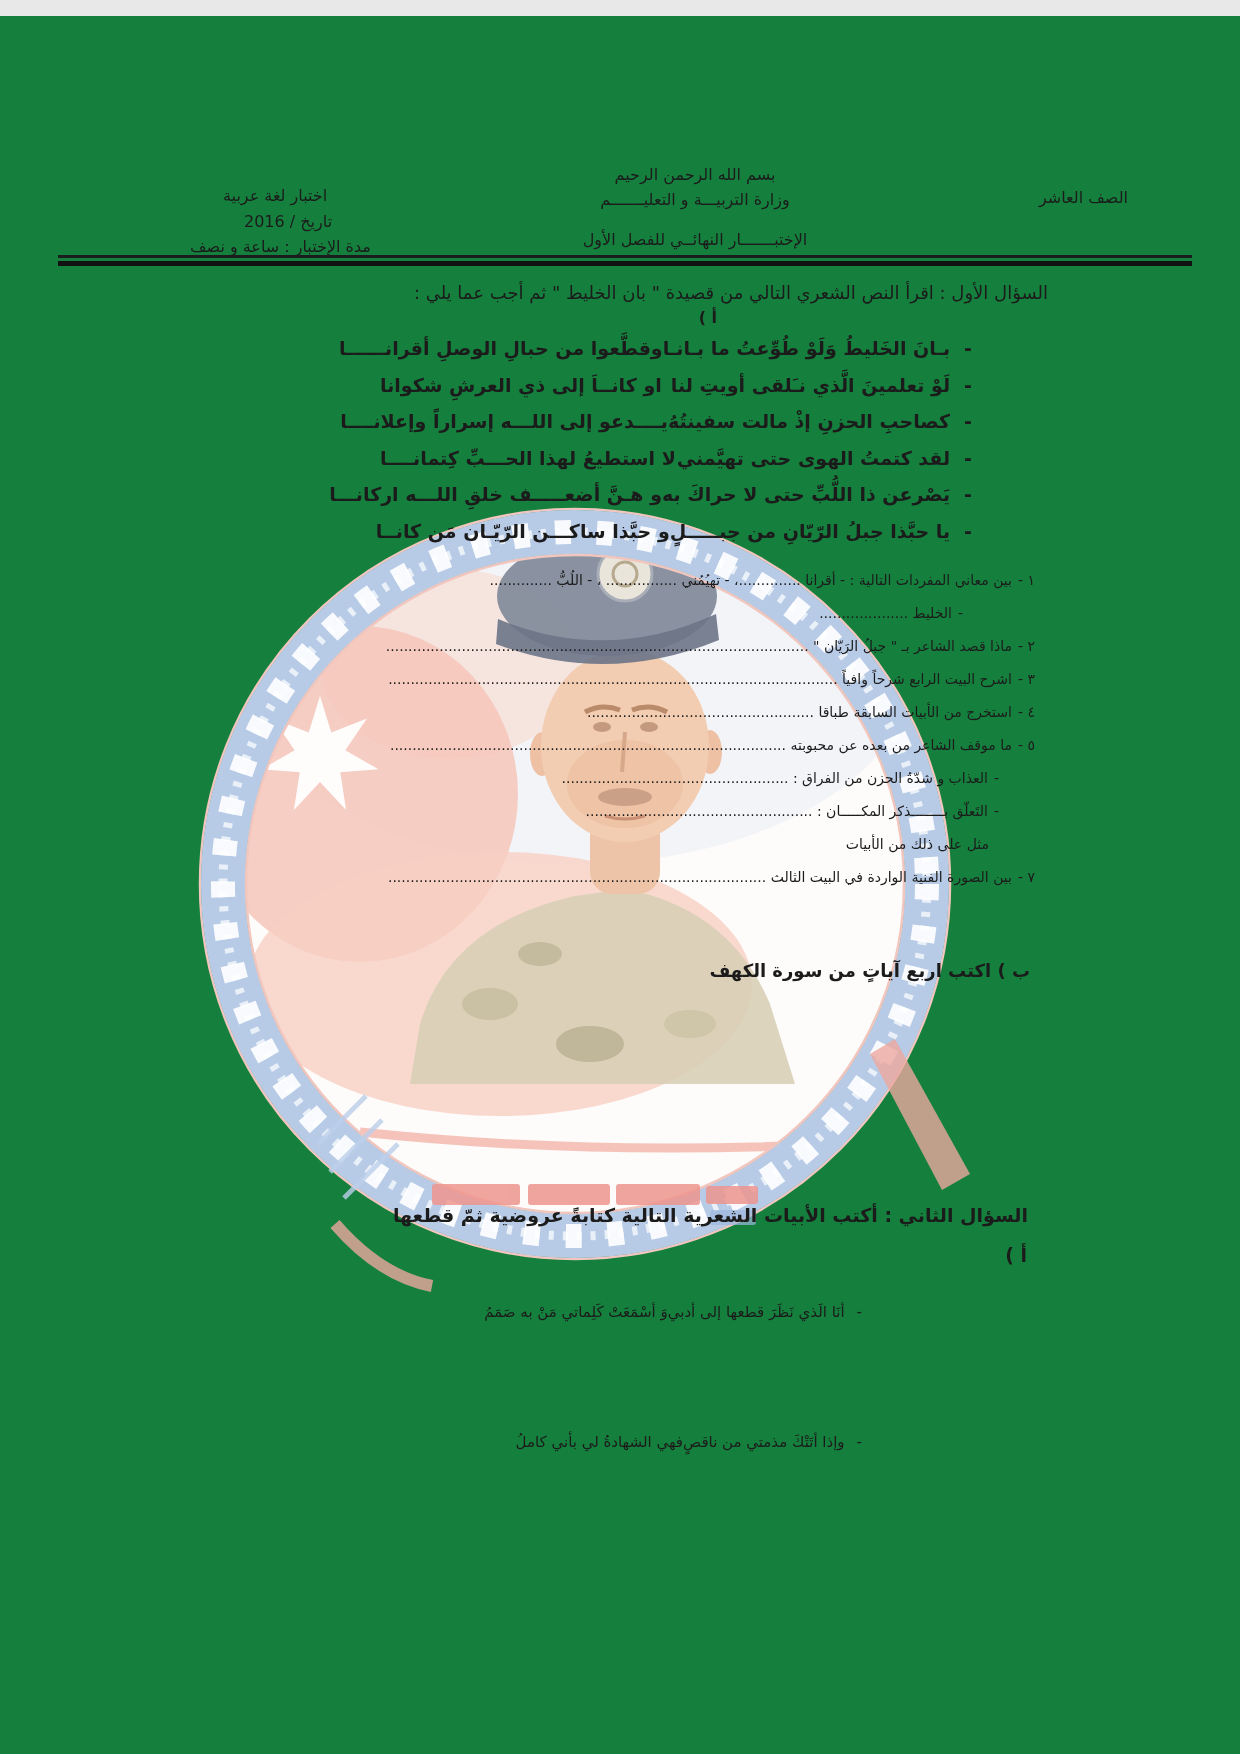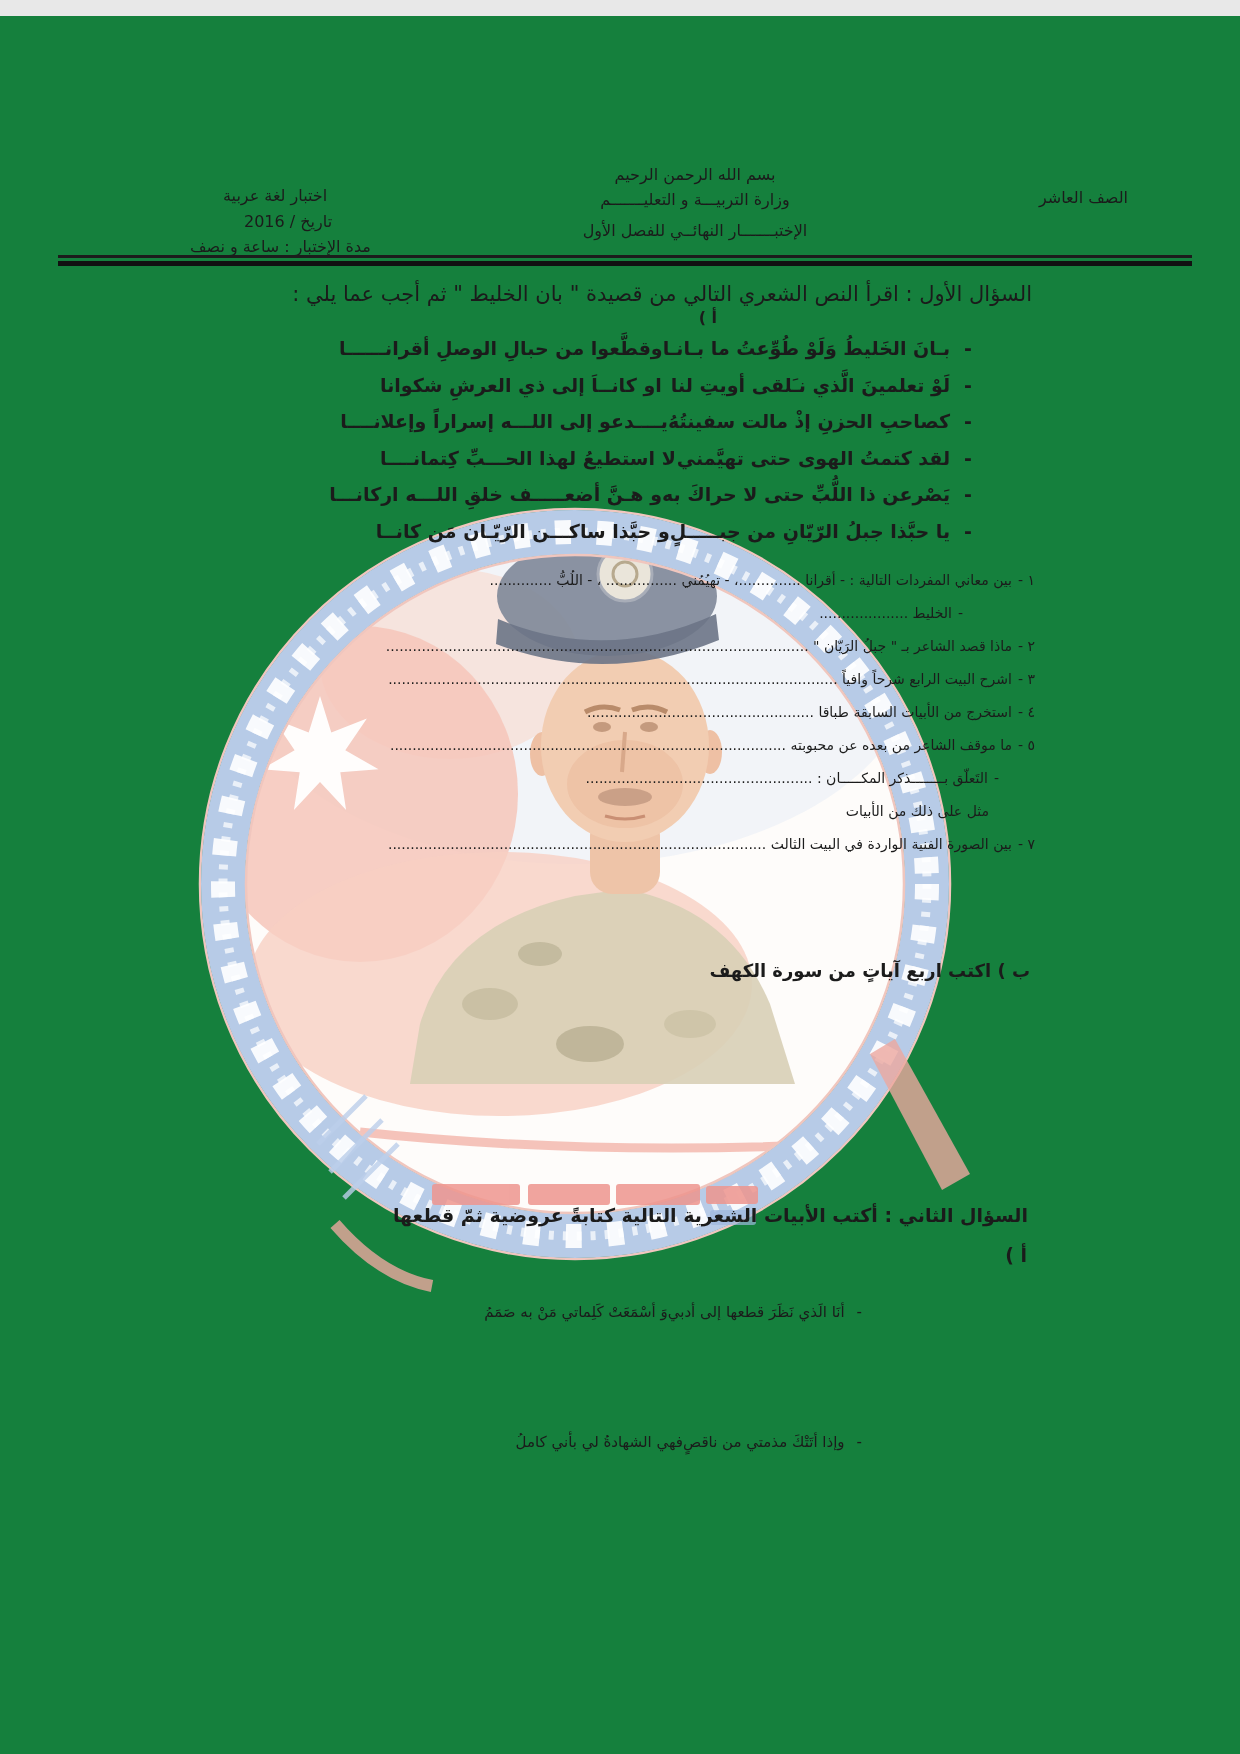--- a/index.html
+++ b/index.html
@@ -16,21 +16,21 @@
   .hdr{font-size:16px;line-height:20px;}
   .hdr-center{left:495px;width:400px;text-align:center;}
   .hdr-right{right:112px;text-align:center;}
   .hdr-left{text-align:left;}
   .dots{letter-spacing:0.5px;}
 
   .rule-thin{left:58px;width:1134px;height:3px;background:#1c1c1c;}
   .rule-thick{left:58px;width:1134px;height:5px;background:#111;}
 
   
-  .q1-intro{right:208px;width:700px;text-align:right;font-size:21px;}
+  .q1-intro{right:192px;width:700px;text-align:right;font-size:18px;}
   .part-label{font-size:16px;font-weight:bold;}
 
   .poem{right:268px;width:592px;top:320px;}
   .verse-row{display:flex;direction:rtl;justify-content:space-between;
     font-weight:bold;font-size:19px;line-height:25px;margin-bottom:11.5px;white-space:nowrap;}
   .verse-dash{margin-left:14px;font-weight:bold;}
   .hemi{display:inline-block;}
 
   .qlist{right:205px;width:700px;top:554px;overflow:hidden;}
   .q-row{direction:rtl;text-align:right;font-size:14px;line-height:20px;
@@ -123,21 +123,21 @@
       <rect x="262" y="700" width="88" height="21" rx="3"></rect>
       <rect x="358" y="700" width="82" height="21" rx="3"></rect>
       <rect x="446" y="700" width="84" height="21" rx="3"></rect>
       <rect x="536" y="702" width="52" height="18" rx="3"></rect>
     </g>
     <rect x="540" y="726" width="46" height="15" rx="3" fill="#9db7dd" opacity="0.7"></rect>
   </svg>
 
   <div class="abs content hdr hdr-center rtl" style="top:149px">بسم الله الرحمن الرحيم</div>
   <div class="abs content hdr hdr-center rtl" style="top:174px">وزارة التربيـــة و التعليـــــــم</div>
-  <div class="abs content hdr hdr-center rtl" style="top:205px">الإختبـــــــار النهائــي للفصل الأول</div>
+  <div class="abs content hdr hdr-center rtl" style="top:214px">الإختبـــــــار النهائــي للفصل الأول</div>
 
   <div class="abs content hdr hdr-right rtl" style="top:172px">الصف العاشر</div>
 
   <div class="abs content hdr hdr-left rtl" style="left:223px;top:170px">اختبار لغة عربية</div>
   <div class="abs content hdr hdr-left rtl" style="left:244px;top:196px">تاريخ  /  2016</div>
   <div class="abs content hdr hdr-left rtl" style="left:190px;top:221px">مدة الإختبار : ساعة و نصف</div>
 
   <div class="abs content rule-thin" style="top:239px"></div>
   <div class="abs content rule-thick" style="top:245px"></div>
 
@@ -171,20 +171,21 @@
     </div>
   </div>
 
   <div class="abs content qlist">
     <div class="q-row"><span class="q-num">١ -</span><span class="dots">بين معاني المفردات التالية :  - أقرانا ..............،   - تهيُمُني ................ ،  - اللُبُّ ..............</span></div>
     <div class="q-row q-indent-1"><span class="q-num">-</span><span class="dots">الخليط ....................</span></div>
     <div class="q-row"><span class="q-num">٢ -</span><span class="dots">ماذا قصد الشاعر بـ "  جبلُ الرَيّان  "  ...............................................................................................</span></div>
     <div class="q-row"><span class="q-num">٣ -</span><span class="dots">اشرح البيت الرابع  شرحاً وافياً .....................................................................................................</span></div>
     <div class="q-row"><span class="q-num">٤ -</span><span class="dots">استخرج من الأبيات السابقة طباقا ...................................................</span></div>
     <div class="q-row"><span class="q-num">٥ -</span><span class="dots">ما موقف الشاعر من بعده عن محبوبته .........................................................................................</span></div>
+    <div class="q-row q-indent-2"><span class="q-num">-</span><span class="dots">العذاب و شدّةُ الحزن  من الفراق    :    ...................................................</span></div>
     <div class="q-row q-indent-2"><span class="q-num">-</span><span class="dots">التَعلّق بــــــــذكر المكـــــان      :      ...................................................</span></div>
     <div class="q-row q-indent-3"><span class="q-num"></span><span class="dots">مثل على ذلك من الأبيات</span></div>
     <div class="q-row"><span class="q-num">٧ -</span><span class="dots">بين الصورة الفنية الواردة في البيت الثالث  .....................................................................................</span></div>
   </div>
 
   <div class="abs content heading-bold partb">ب ) اكتب اربع آياتٍ من سورة الكهف</div>
 
   <div class="abs content heading-bold q2head">السؤال الثاني : أكتب الأبيات الشعرية التالية كتابةً عروضية ثمّ قطعها</div>
   <div class="abs content heading-bold q2parta">أ )</div>
 

